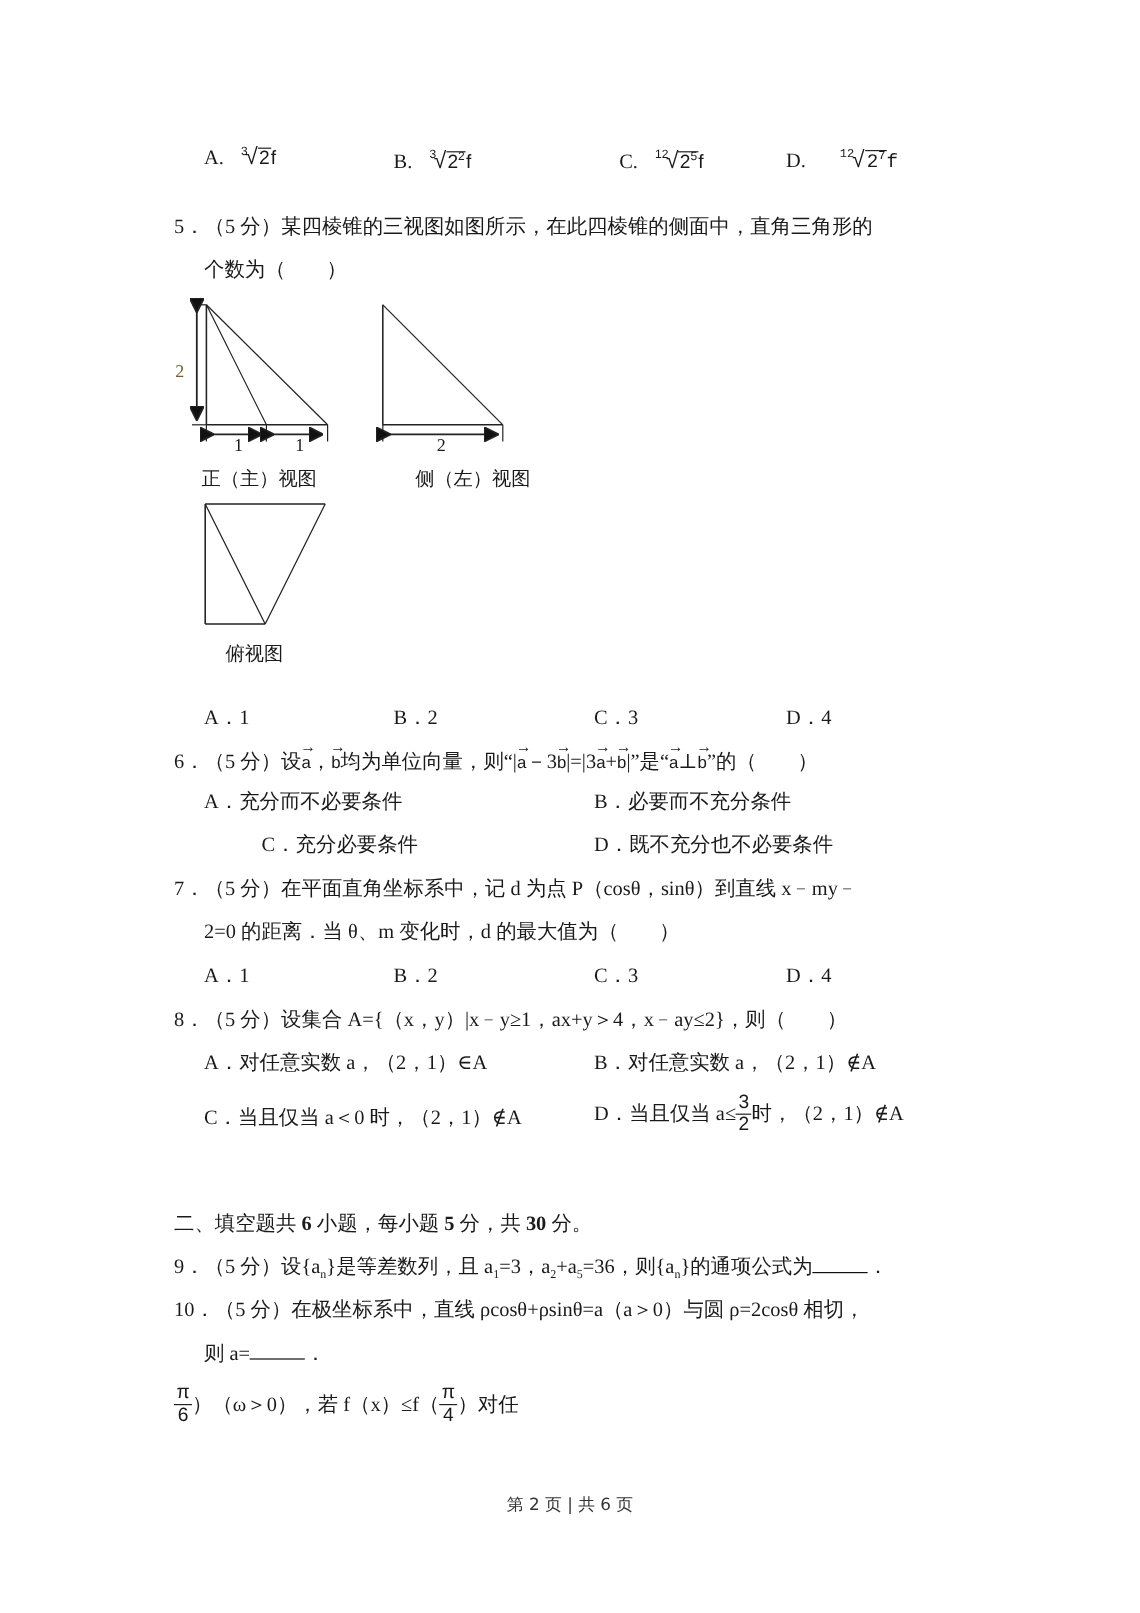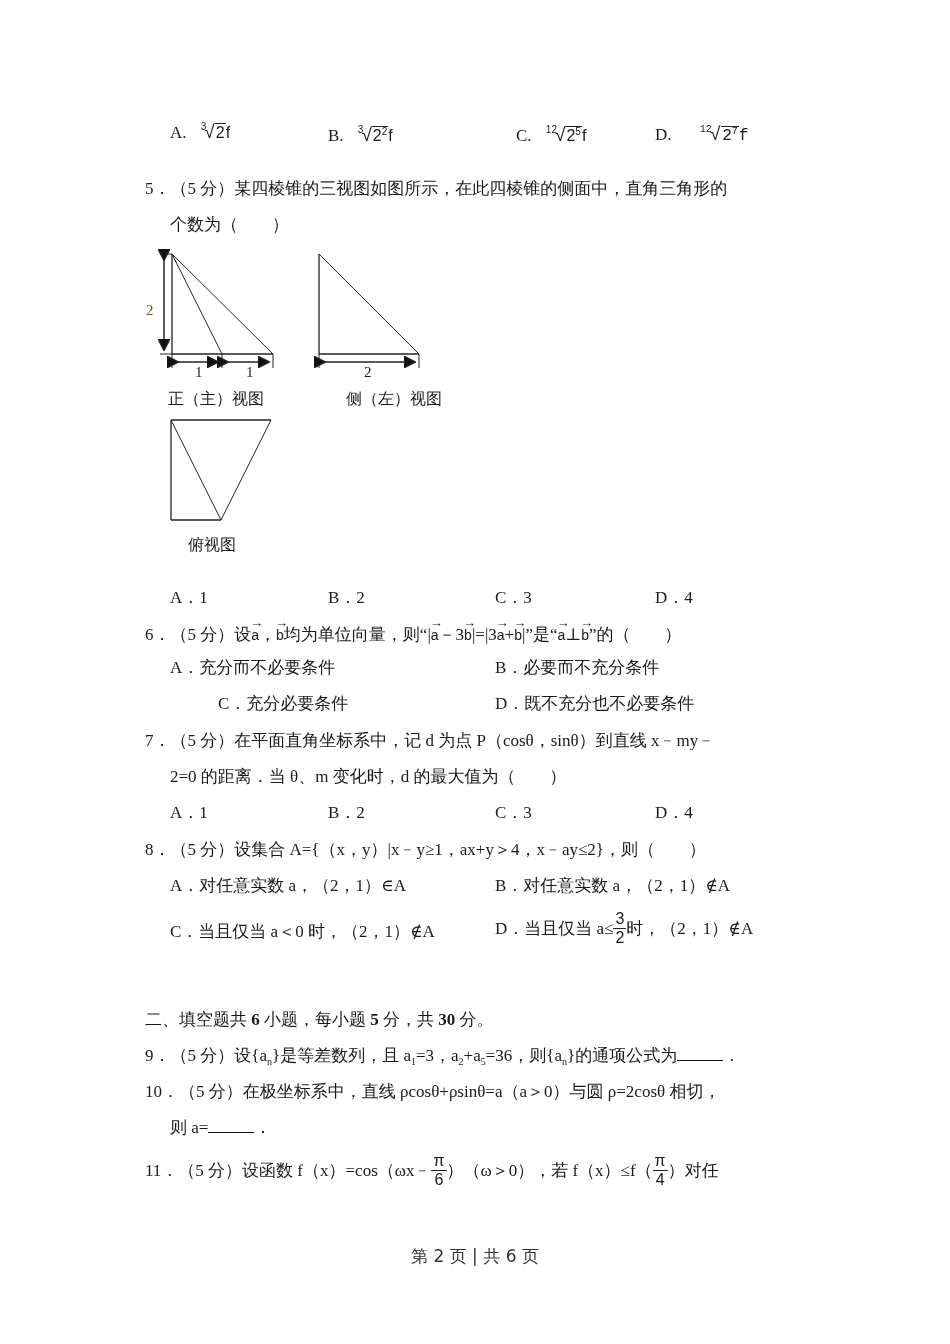--- a/index.html
+++ b/index.html
@@ -15,21 +15,21 @@
   .root sup { font-size: 10px; }
   .vec { display: inline-block; position: relative; font-family: "Liberation Sans", sans-serif; font-size: 14px; padding-top: 4px; }
   .vec::before { content: "\2192"; position: absolute; top: -8px; left: -1px; font-size: 13px; font-weight: bold; }
   .frac { display: inline-block; vertical-align: middle; text-align: center; font-family: "Liberation Sans", sans-serif; font-size: 16px; line-height: 18px; }
   .frac .num { display: block; border-bottom: 1px solid #222; padding: 0 2px; }
   .frac .den { display: block; }
   .blank { display: inline-block; border-bottom: 1px solid #111; width: 46px; height: 14px; vertical-align: baseline; }
   sub { font-size: 10px; }
   .bold { font-weight: bold; }
   .caption { font-family: "DejaVu Sans", sans-serif; font-size: 16px; }
-  .footer { font-family: "DejaVu Sans", sans-serif; font-size: 17px; color: #333; }
+  .footer { font-family: "DejaVu Sans", sans-serif; font-size: 14px; color: #333; }
   svg line, svg polyline, svg polygon { stroke: #222; }
 </style>
 </head>
 <body>
 
 <div class="abs opt" style="top:122px;left:170px;text-align:right;">
   <span>A.</span>
   <span class="root" style="margin-left:10px;">
     <span class="idx">3</span><span class="rad">√</span><span class="under">2</span><span>f</span>
   </span>
@@ -137,16 +137,16 @@
 <div class="abs txt" style="top:1046px;left:145px;">
   <span>9．（5 分）设{a</span><sub>n</sub><span>}是等差数列，且 a</span><sub>1</sub><span>=3，a</span><sub>2</sub><span>+a</span><sub>5</sub><span>=36，则{a</span><sub>n</sub><span>}的通项公式为</span><span class="blank"></span><span>．</span>
 </div>
 
 <div class="abs txt" style="top:1082px;left:145px;">10．（5 分）在极坐标系中，直线 ρcosθ+ρsinθ=a（a＞0）与圆 ρ=2cosθ 相切，</div>
 <div class="abs txt" style="top:1118px;left:170px;">
   <span>则 a=</span><span class="blank"></span><span>．</span>
 </div>
 
 <div class="abs txt" style="top:1152px;left:145px;">
-  <span style="vertical-align:middle;">11．（5 分）设函数 f（x）=cos（ωx﹣</span><span class="frac"><span class="num">π</span><span class="den">6</span></span><span style="vertical-align:middle;">）（ω＞0），若 f（x）≤f（</span><span class="frac"><span class="num">π</span><span class="den">4</span></span><span style="vertical-align:middle;">）对任</span>
+  <span class="frac"><span class="num">π</span><span class="den">6</span></span><span style="vertical-align:middle;">）（ω＞0），若 f（x）≤f（</span><span class="frac"><span class="num">π</span><span class="den">4</span></span><span style="vertical-align:middle;">）对任</span>
 </div>
 
 <div class="abs footer" style="top:1245px;left:0;width:950px;text-align:center;">第 2 页 | 共 6 页</div>
 
 </body></html>

